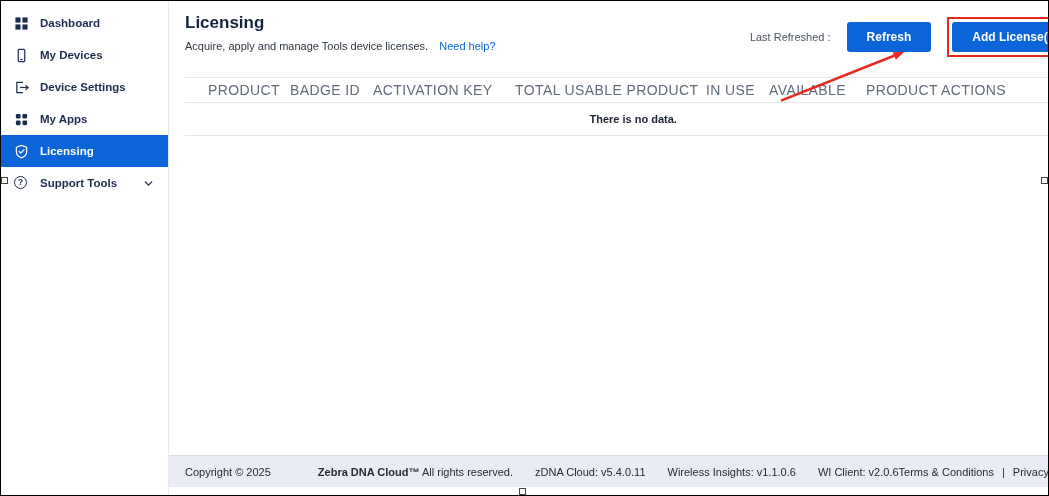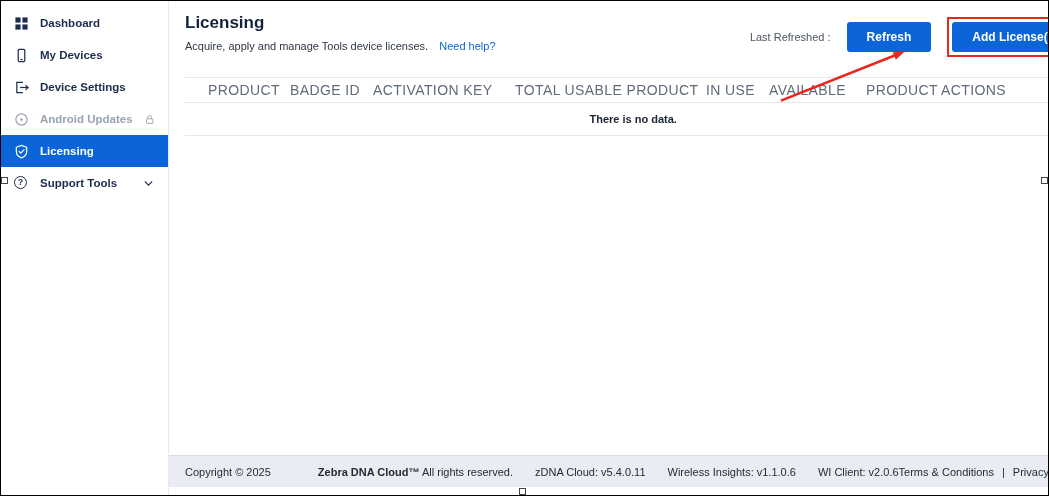--- a/index.html
+++ b/index.html
@@ -123,37 +123,33 @@
       <span class="nav-icon">
         <svg viewBox="0 0 16 16" fill="none" stroke="currentColor" stroke-width="1.3">
             <path d="M9.5 2.5H3v11h6.5"></path>
             <path d="M6.5 8H15"></path>
             <path d="M12.3 5.5L15 8l-2.7 2.5"></path>
           </svg>
       </span>
       <span>Device Settings</span>
     </div>
 
-
-
-    <div class="nav-item disabled">
-      <span class="nav-icon">
-        <svg viewBox="0 0 16 16" fill="none" stroke="currentColor" stroke-width="1.3">
-            <circle cx="8" cy="8" r="6"></circle>
-            <circle cx="8" cy="8" r="1.3" fill="currentColor" stroke="none"></circle>
-          </svg>
-      </span>
-      <span>Android Updates</span>
-      <span class="trailing">
-        <svg viewBox="0 0 16 16" fill="none" stroke="currentColor" stroke-width="1.3">
-            <rect x="3.5" y="7" width="9" height="6.5" rx="1"></rect>
-            <path d="M5.5 7V5a2.5 2.5 0 0 1 5 0v2"></path>
-          </svg>
-      </span>
-    </div>
+    <div class="nav-item">
+      <span class="nav-icon">
+        <svg viewBox="0 0 16 16" fill="currentColor">
+            <rect x="2" y="2" width="5" height="5" rx="1.4"></rect>
+            <rect x="9" y="2" width="5" height="5" rx="1.4"></rect>
+            <rect x="2" y="9" width="5" height="5" rx="1.4"></rect>
+            <rect x="9" y="9" width="5" height="5" rx="1.4"></rect>
+          </svg>
+      </span>
+      <span>My Apps</span>
+    </div>
+
+
 
     <div class="nav-item selected">
       <span class="nav-icon">
         <svg viewBox="0 0 16 16" fill="none" stroke="currentColor" stroke-width="1.3" stroke-linejoin="round">
             <path d="M8 1.5L13.5 3.5V8c0 3.5-2.5 5.8-5.5 6.8C5 13.8 2.5 11.5 2.5 8V3.5Z"></path>
             <path d="M5.5 8l1.8 1.8L10.8 6" stroke-linecap="round"></path>
           </svg>
       </span>
       <span>Licensing</span>
     </div>

